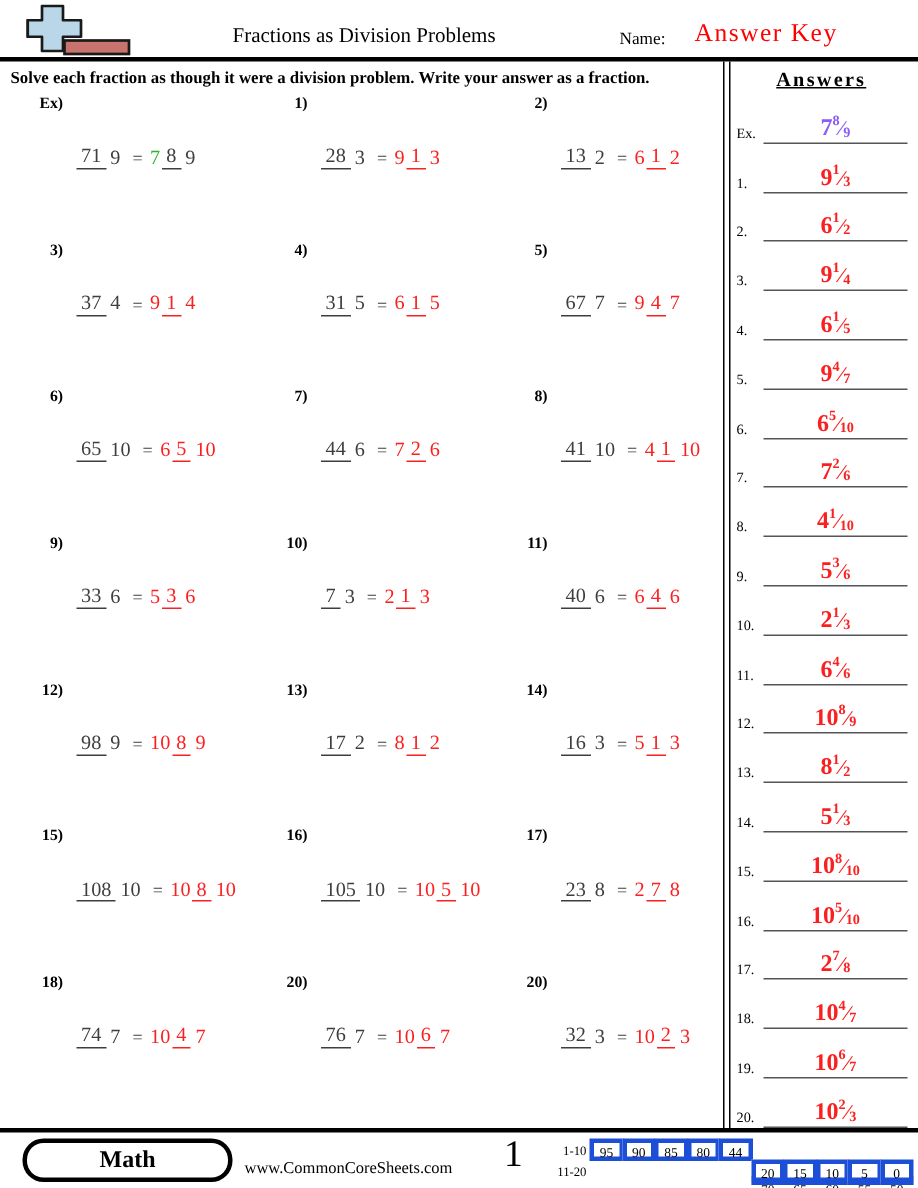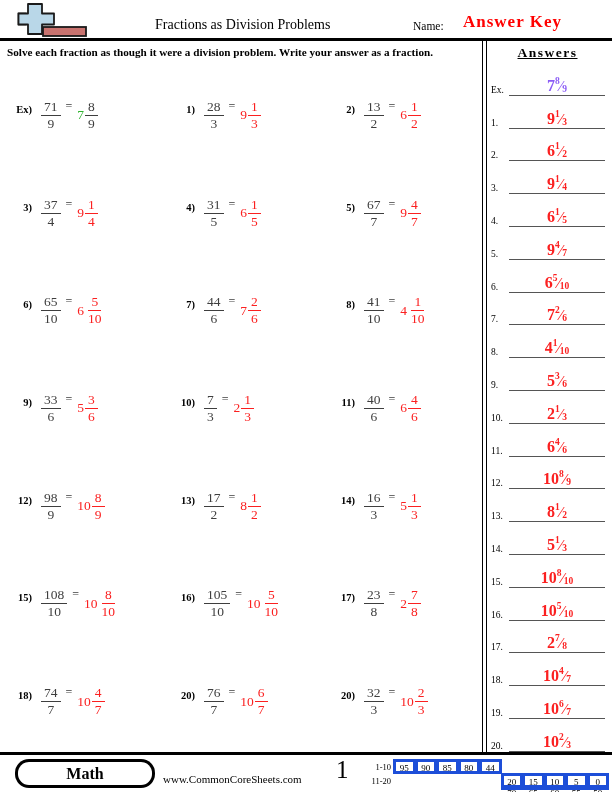--- a/index.html
+++ b/index.html
@@ -4,33 +4,33 @@
 <style>
   html,body{margin:0;padding:0;background:#e8e8e8;}
   .page{position:relative;width:612px;height:792px;background:#ffffff;
         font-family:"Liberation Serif",serif;color:#000;overflow:hidden;margin:0 auto;}
 
   
   .hdr{position:relative;height:38px;border-bottom:3px solid #000;}
   .logo{position:absolute;left:15px;top:1px;}
   .title{position:absolute;left:155px;top:17px;font-size:14px;}
   .name-label{position:absolute;left:413px;top:20px;font-size:11.5px;}
-  .answer-key{position:absolute;left:463px;top:12px;font-size:17px;font-weight:bold;
+  .answer-key{position:absolute;left:463px;top:12px;font-size:17px;font-weight:normal;
               color:#ff0000;letter-spacing:1px;}
 
   
   .middle{display:flex;height:711px;border-bottom:3px solid #000;}
   .main{width:482px;flex:none;}
   .instruction{font-weight:bold;font-size:11.2px;padding:5px 0 0 7px;white-space:nowrap;}
 
   .problems-grid{display:grid;grid-template-columns:163px 160px 159px;grid-auto-rows:97.7px;margin-top:1px;}
-  .prob{display:flex;align-items:flex-start;height:54px;margin-top:40px;}
+  .prob{display:flex;align-items:flex-end;padding-left:10px;height:54px;}
   .plabel{font-weight:bold;font-size:10.5px;min-width:32px;text-align:right;margin-right:9px;
           align-self:flex-start;margin-top:5px;}
-  .vfrac{display:inline-flex;flex-direction:column;align-items:center;font-size:13.5px;line-height:1.18;}
+  .vfrac{display:inline-flex;flex-direction:row;align-items:center;font-size:13.5px;line-height:1.18;}
   .vfrac .fn{border-bottom:1.5px solid currentColor;padding:0 3px;}
   .vfrac .fd{padding:0 3px;}
   .qfrac{color:#3e3e3e;}
   .eq{margin:0 5px;font-size:12px;color:#3e3e3e;}
   .answer{display:inline-flex;align-items:center;color:#fb2020;}
   .answer .aw{font-size:13.5px;margin-right:1px;}
   .prob.example .aw{color:#2fb42f;}
   .prob.example .answer .vfrac{color:#3e3e3e;}
 
   

